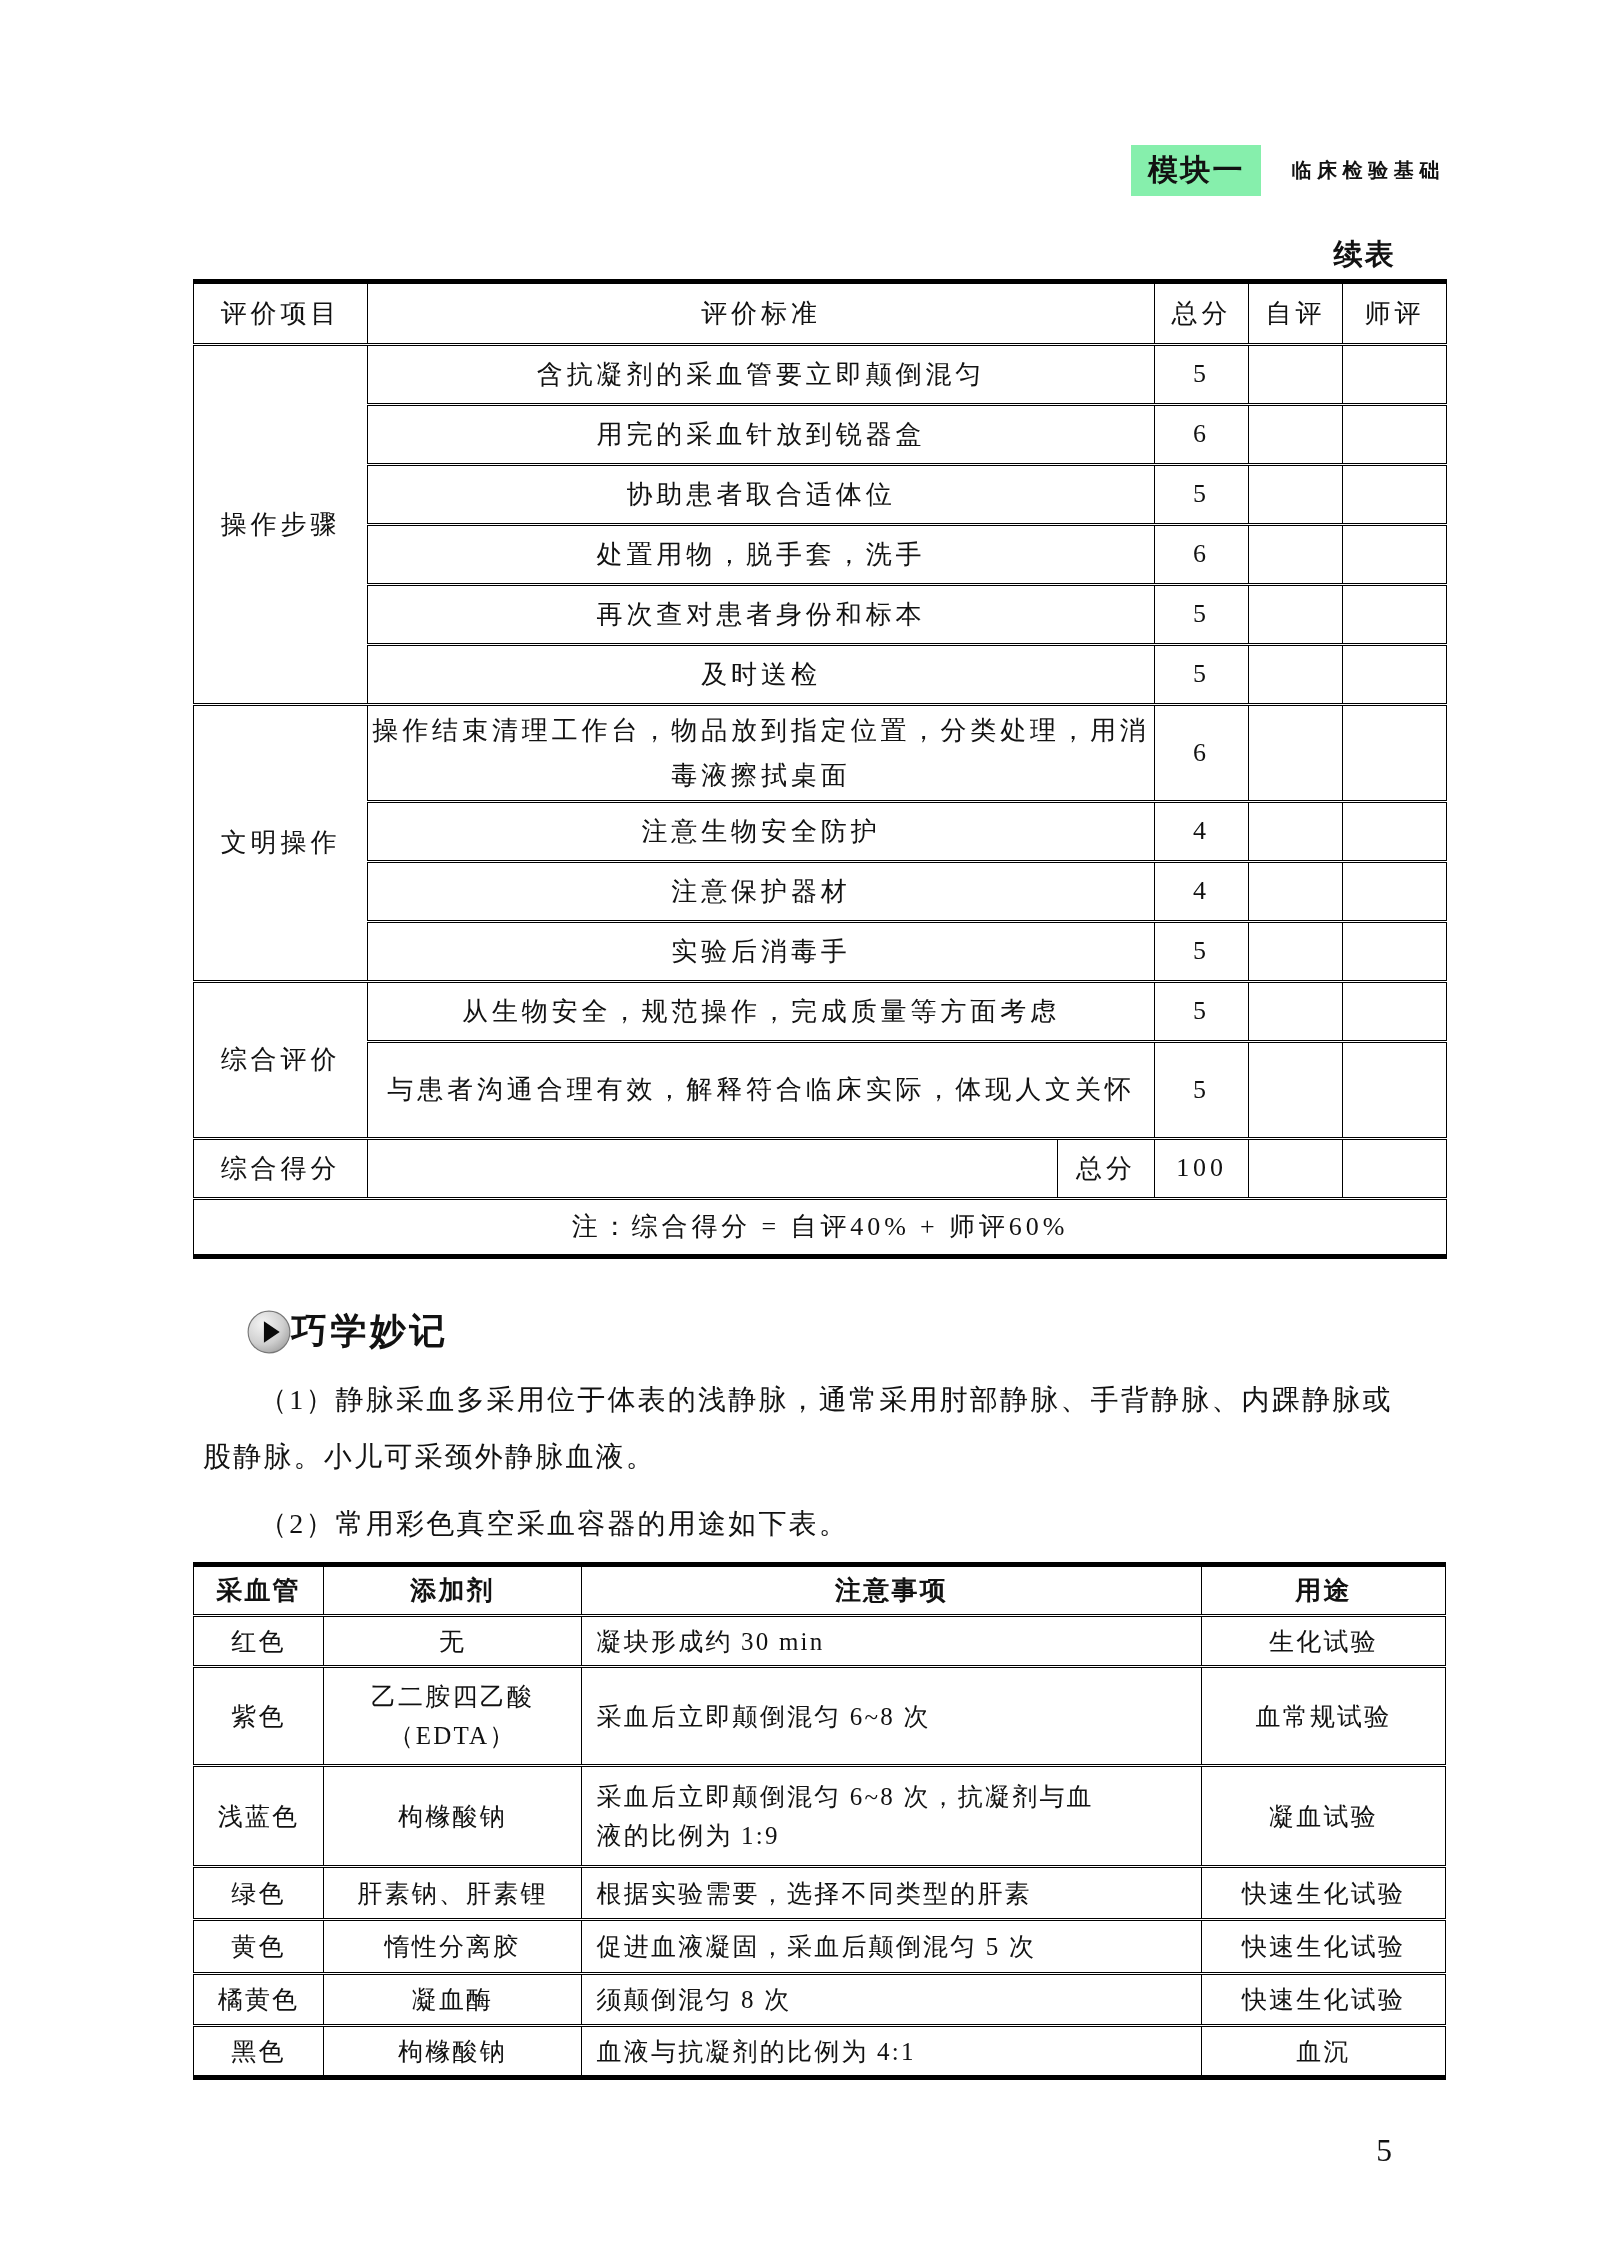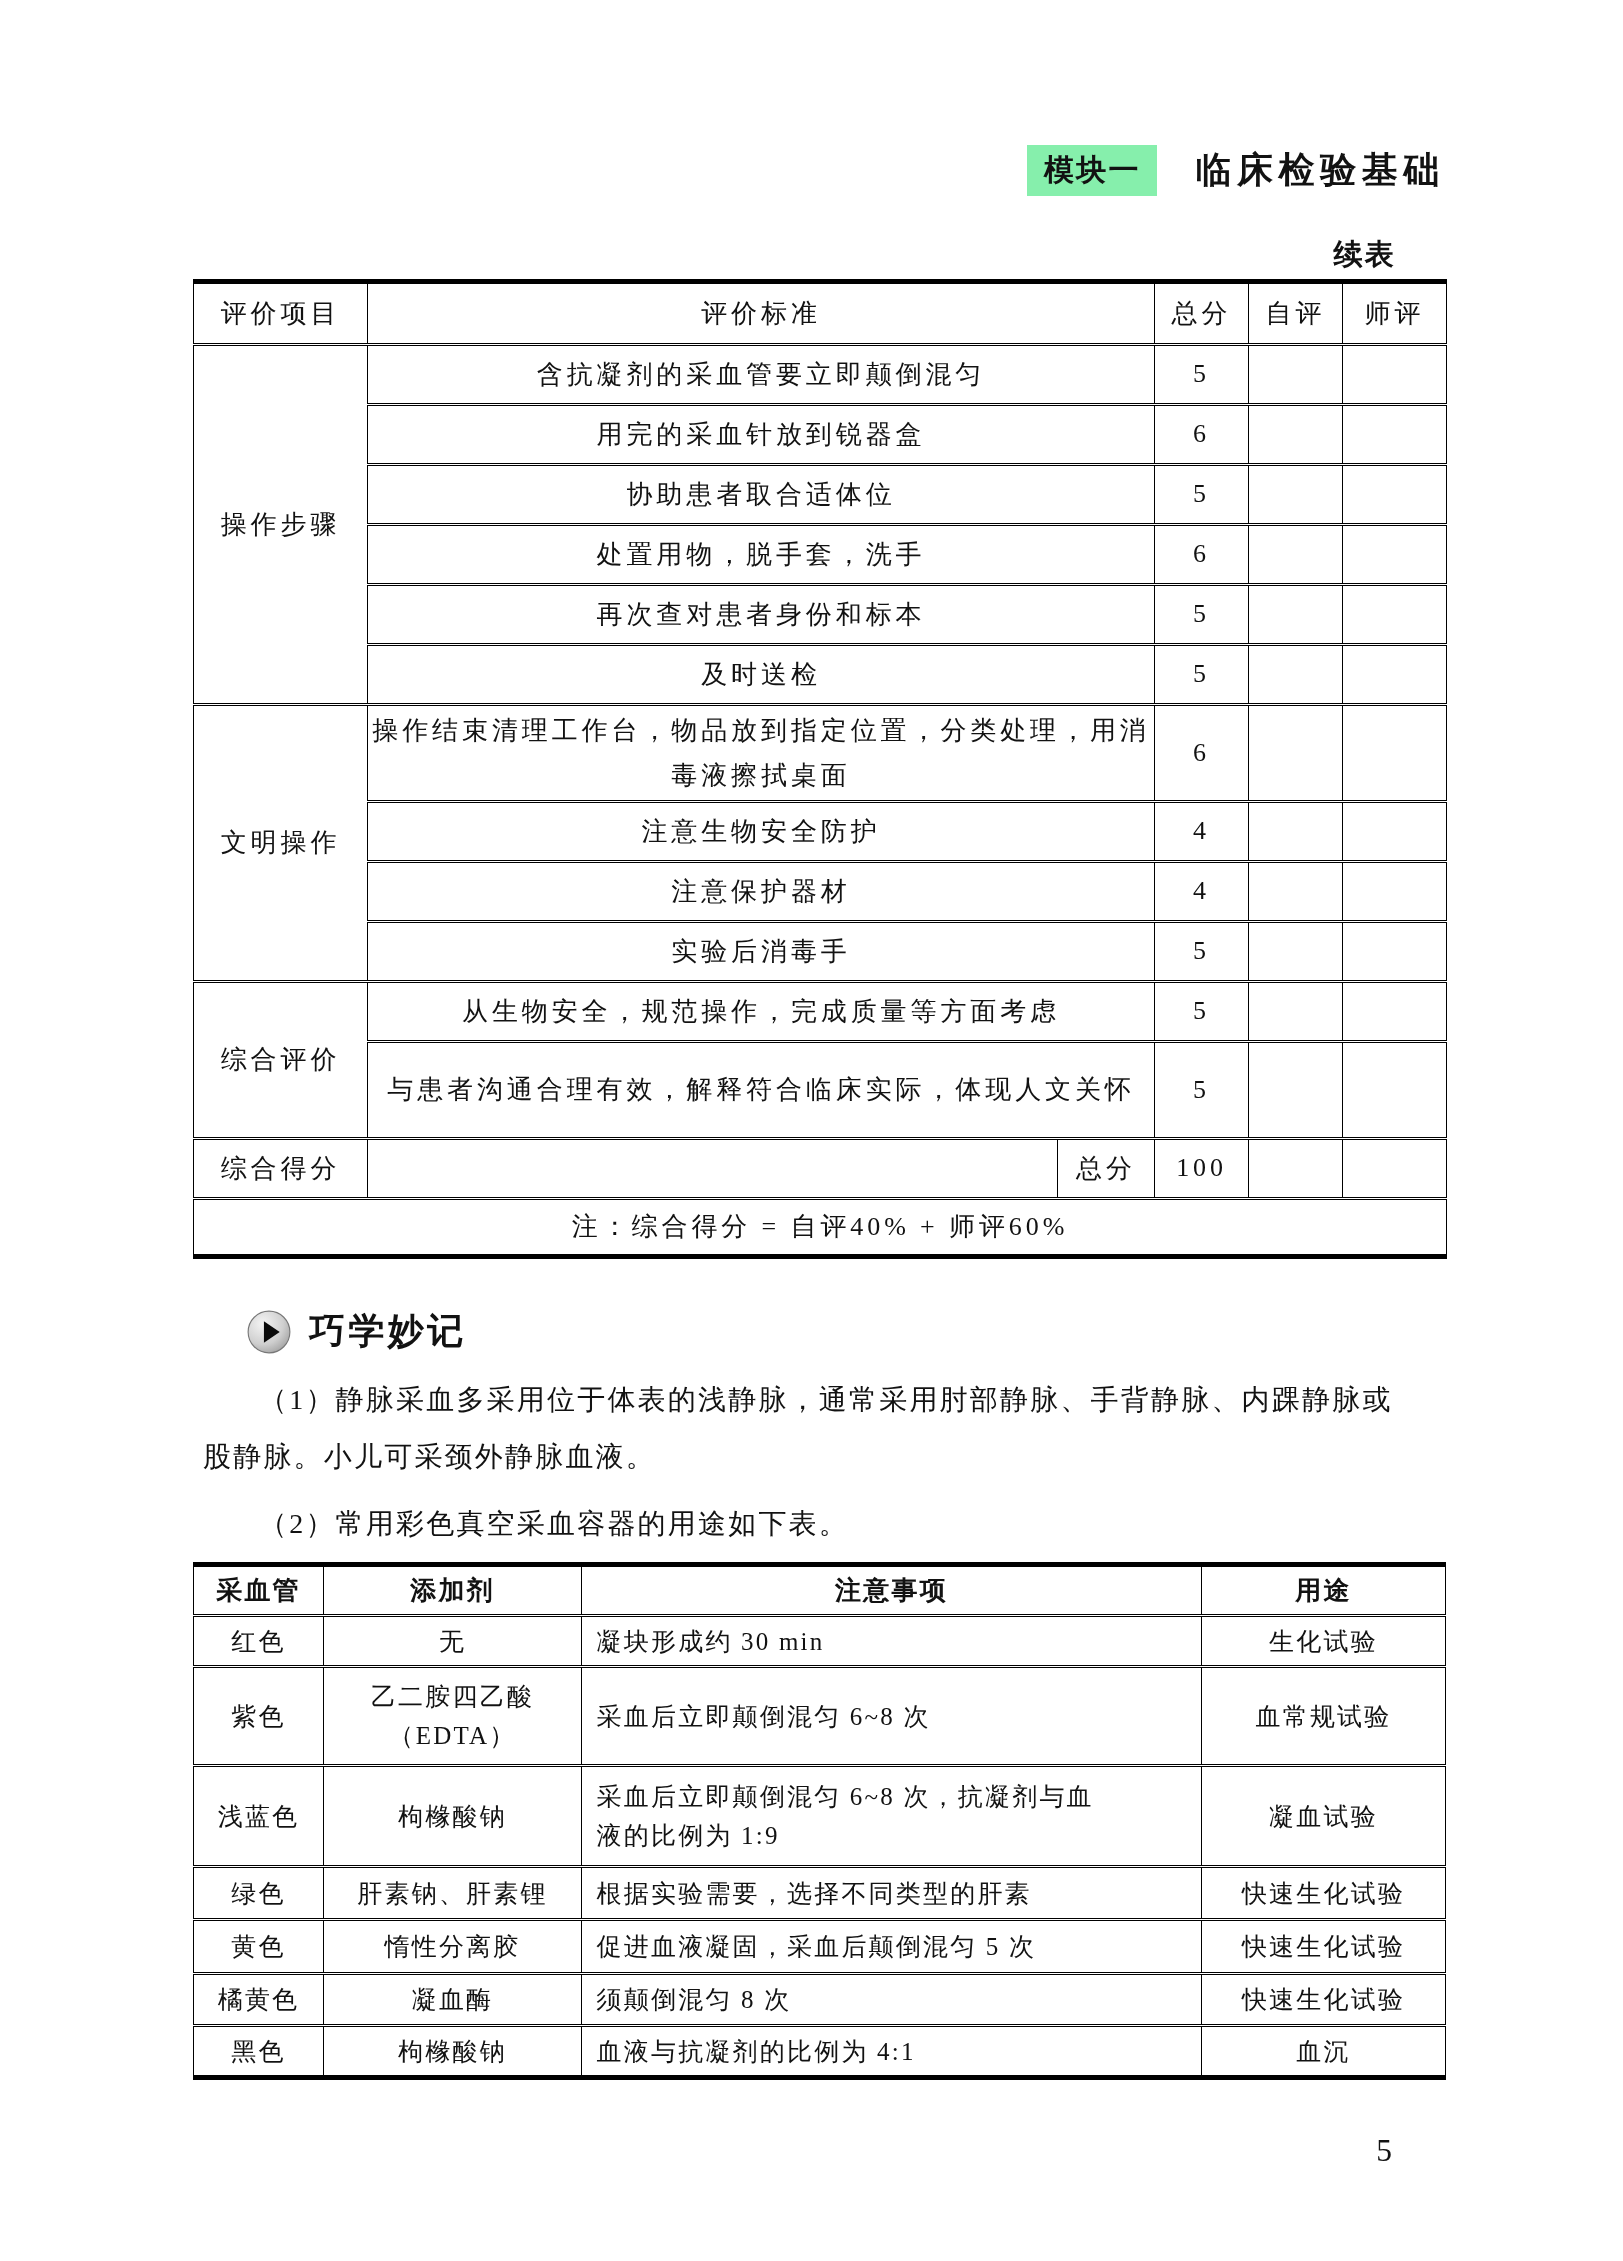--- a/index.html
+++ b/index.html
@@ -14,21 +14,21 @@
     display:flex;justify-content:flex-end;align-items:center;
     padding-top:144px;height:52px;box-sizing:content-box;
   }
   .module-tag{
     display:flex;align-items:center;justify-content:center;
     width:130px;height:51px;background:#86efac;
     font-family:"Liberation Sans","DejaVu Sans",sans-serif;
     font-weight:bold;font-size:30px;letter-spacing:2.2px;
   }
   .module-title{
-    margin-left:38px;font-size:36px;font-weight:bold;letter-spacing:5.6px;
+    margin-left:30px;font-size:20px;font-weight:bold;letter-spacing:5.6px;
   }
   
   .continued{
     margin-top:39px;text-align:right;padding-right:49px;
     font-size:29px;font-weight:bold;letter-spacing:2.2px;height:37px;
   }
   
   table{
     border-collapse:collapse;table-layout:fixed;width:1252px;
     margin-top:6.7px;
@@ -44,21 +44,21 @@
   .booktable tr:last-child td{border-bottom:none;}
   .rhead{height:63px;} .r107{height:60px;} .r172{height:97px;}
   .rnote{height:58px;}
   .crit{text-align:left;padding-left:15.7px;padding-right:45px;line-height:45px;}
   .score{font-size:27px;letter-spacing:0;}
   .sublabel{letter-spacing:1.1px;}
   .notecell{letter-spacing:1.7px;font-size:26px;}
   
   .tips-head{
     margin-top:49px;margin-left:54px;height:48px;
-    display:flex;align-items:center;gap:18px;
+    display:flex;align-items:center;gap:0;
   }
   .tips-title{
     font-family:"Liberation Sans","DejaVu Sans",sans-serif;
     font-weight:bold;font-size:36px;letter-spacing:3.4px;
   }
   .para{
     width:1209px;margin:10px;font-size:28px;letter-spacing:2.2px;
     line-height:57px;text-indent:56px;
   }
   .para.first{margin-top:15.7px;}

